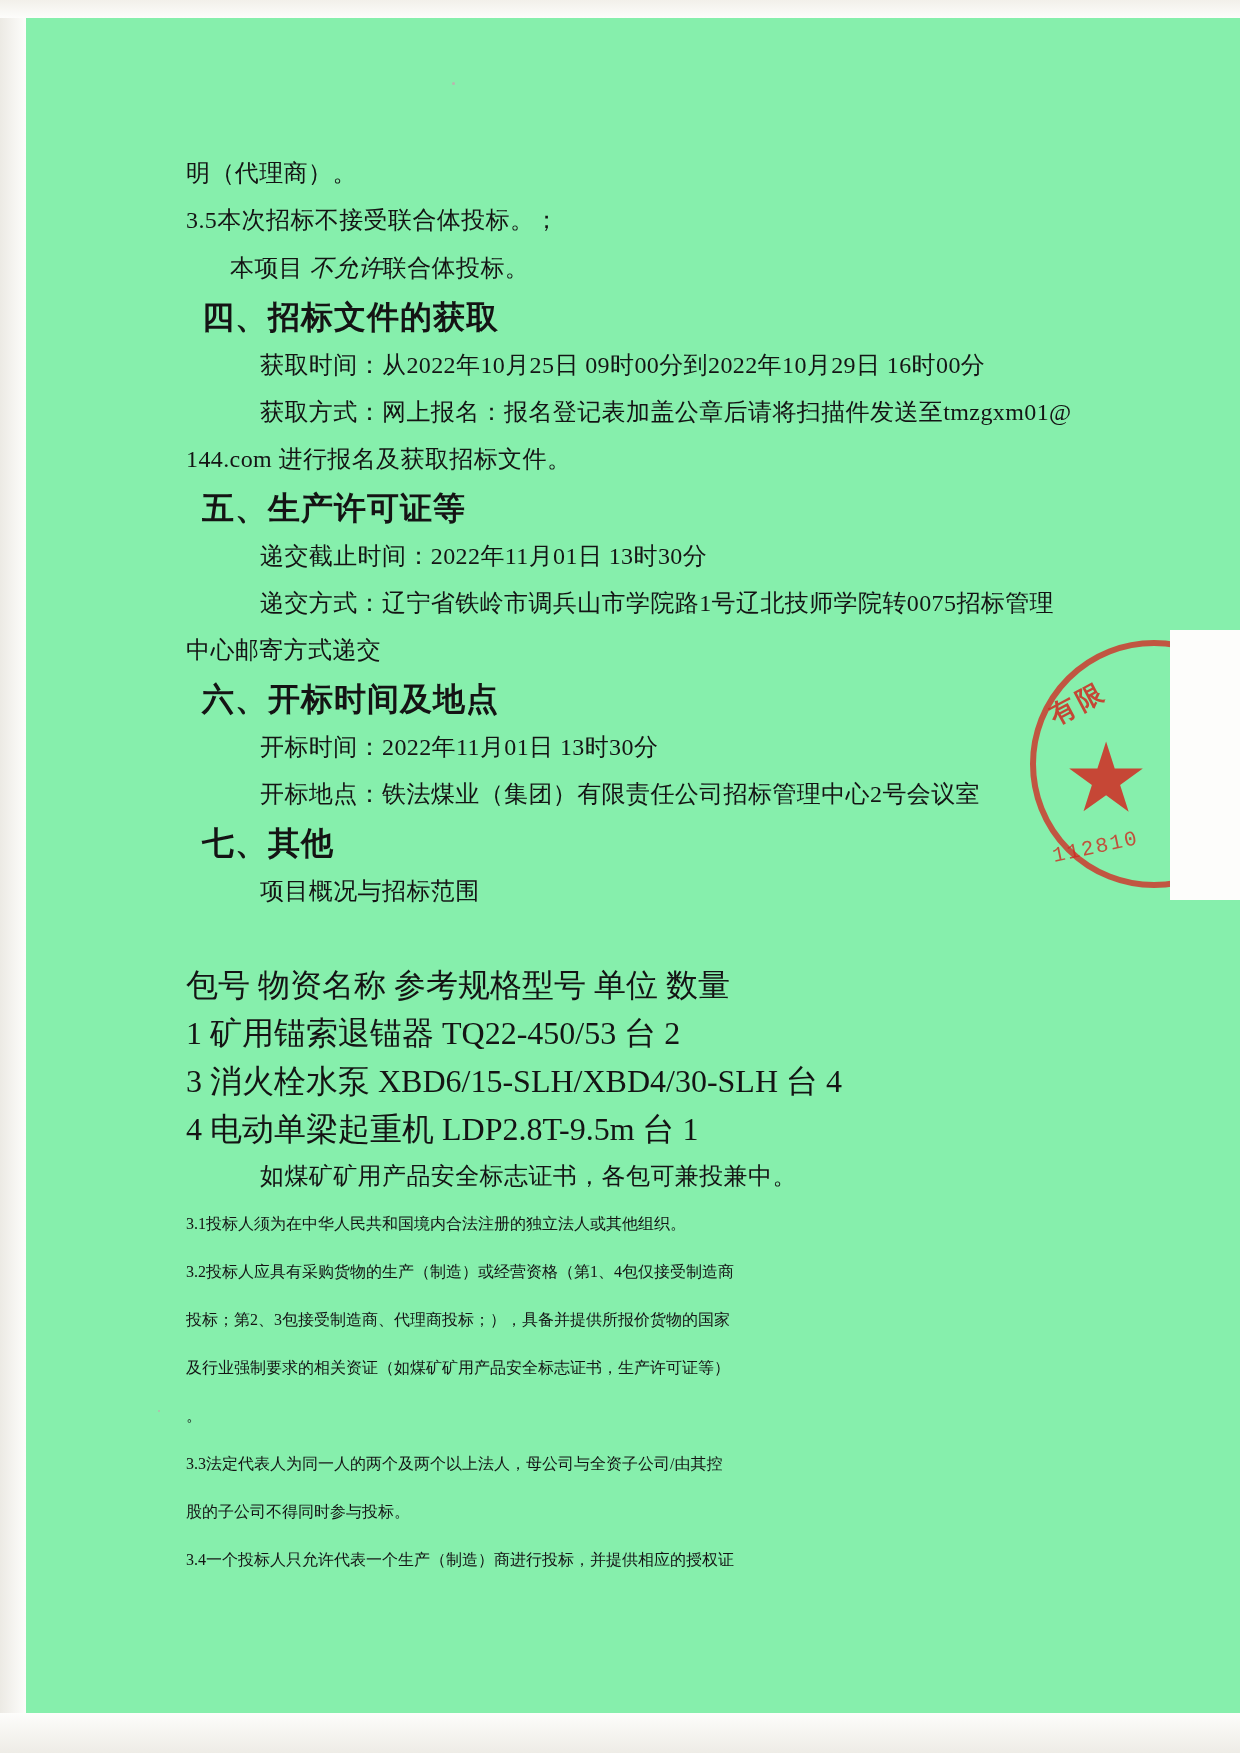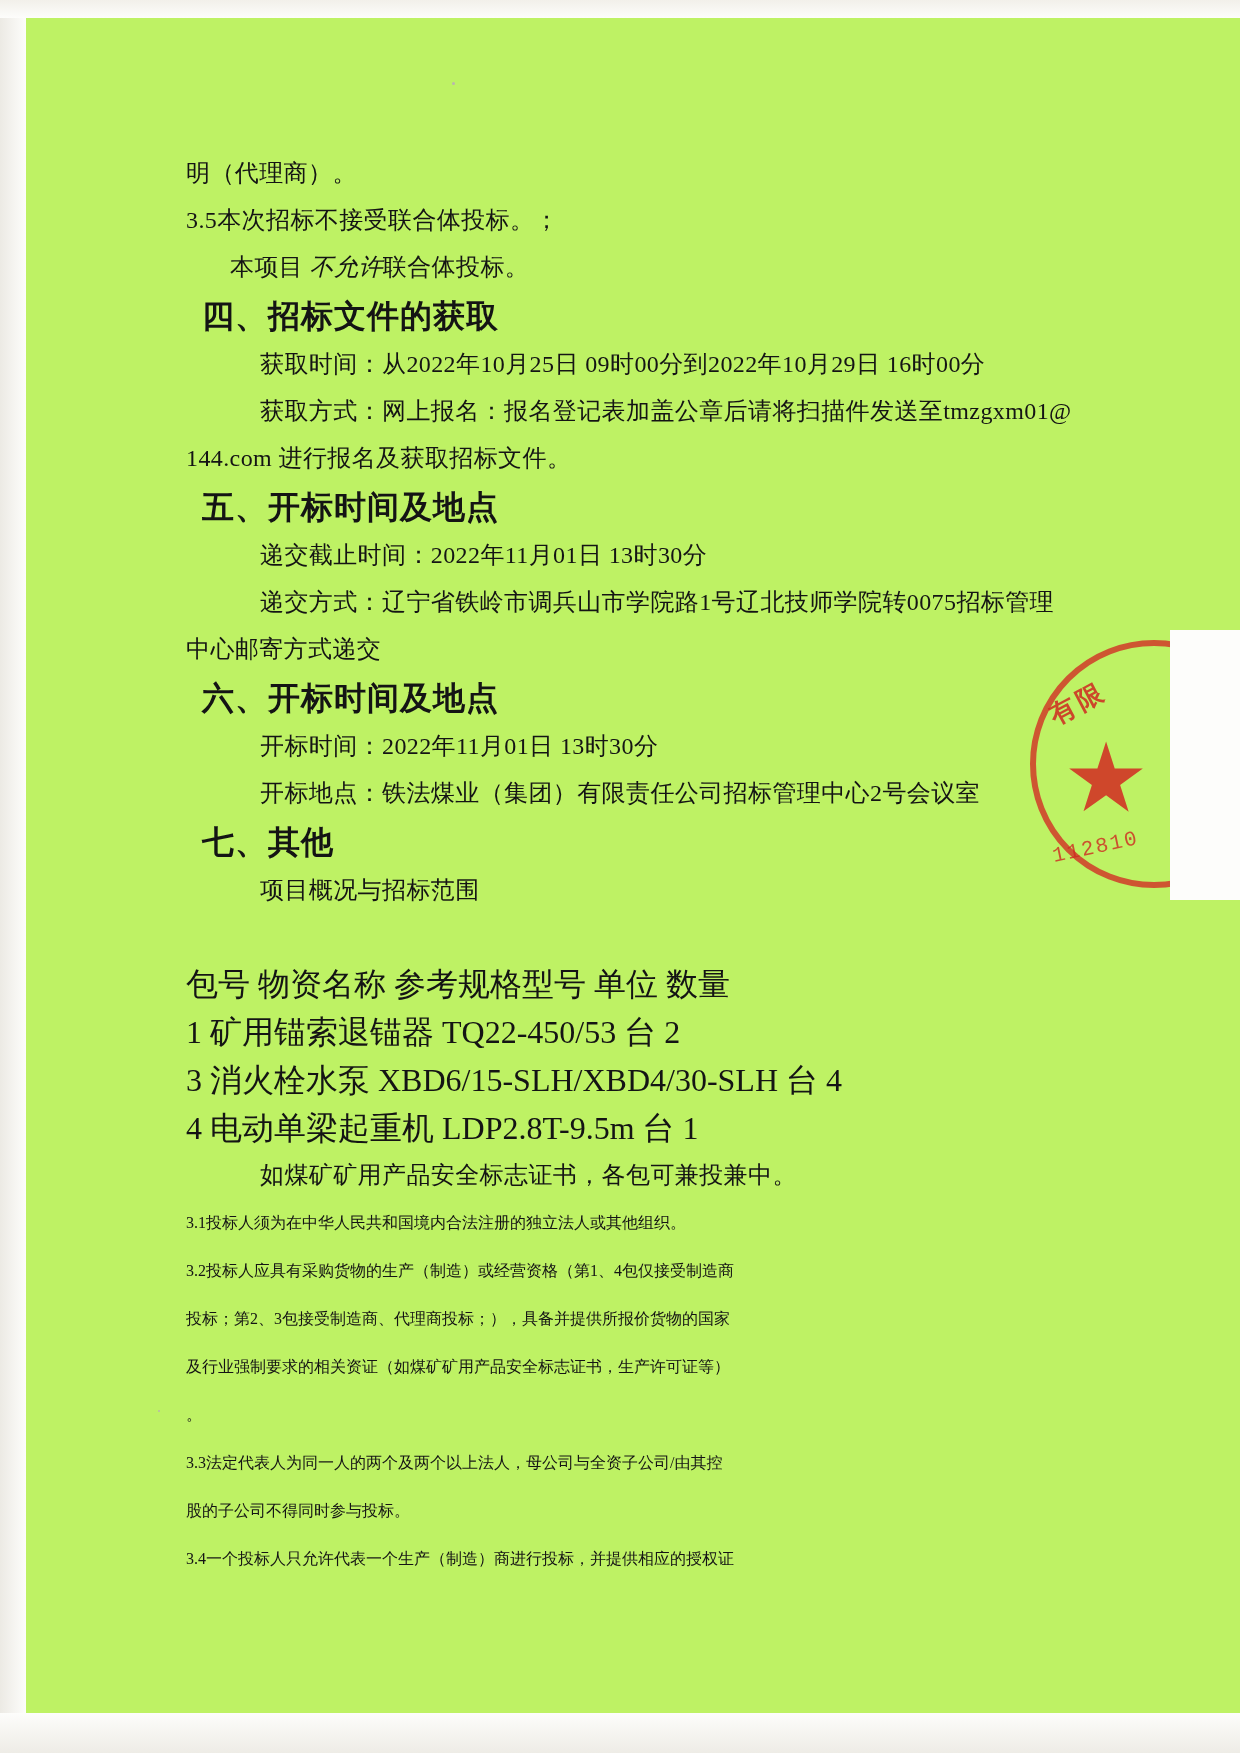--- a/index.html
+++ b/index.html
@@ -4,21 +4,21 @@
 <style>
   html, body {
     margin: 0;
     padding: 0;
     background: #ffffff;
   }
   .page {
     position: relative;
     width: 1240px;
     height: 1753px;
-    background: #bef264;
+    background: #86efac;
     overflow: hidden;
     font-family: "Liberation Serif", serif;
     color: #141414;
   }
   
   .scan-edge-left {
     position: absolute;
     left: 0; top: 0; bottom: 0;
     width: 26px;
     background: linear-gradient(to right, #eceae4, #fdfdfb);
@@ -62,21 +62,21 @@
   .indent2 { padding-left: 74px; }
   .heading {
     font-weight: bold;
     font-size: 32px;
     line-height: 50px;
     padding-left: 16px;
     letter-spacing: 1px;
   }
   .italic-em {
     font-style: italic;
-    font-family: Liberation Serif, serif;
+    font-family: Liberation Sans, sans-serif;
   }
   .gap-large { height: 46px; }
 
   .list-line {
     font-size: 32px;
     line-height: 48px;
     white-space: nowrap;
   }
   .wrapline {
     font-size: 16px;
@@ -163,21 +163,21 @@
 
     <div class="line indent1">
       <span>本项目 </span><span class="italic-em">不允许</span><span>联合体投标。</span>
     </div>
 
     <div class="heading">四、招标文件的获取</div>
     <div class="line indent2">获取时间：从2022年10月25日  09时00分到2022年10月29日  16时00分</div>
     <div class="line indent2">获取方式：网上报名：报名登记表加盖公章后请将扫描件发送至tmzgxm01@</div>
     <div class="line">144.com 进行报名及获取招标文件。</div>
 
-    <div class="heading">五、开标时间及地点</div>
+    <div class="heading">五、生产许可证等</div>
     <div class="line indent2">递交截止时间：2022年11月01日  13时30分</div>
     <div class="line indent2">递交方式：辽宁省铁岭市调兵山市学院路1号辽北技师学院转0075招标管理</div>
     <div class="line">中心邮寄方式递交</div>
 
     <div class="heading">六、开标时间及地点</div>
     <div class="line indent2">开标时间：2022年11月01日  13时30分</div>
     <div class="line indent2">开标地点：铁法煤业（集团）有限责任公司招标管理中心2号会议室</div>
 
     <div class="heading">七、其他</div>
     <div class="line indent2">项目概况与招标范围</div>

